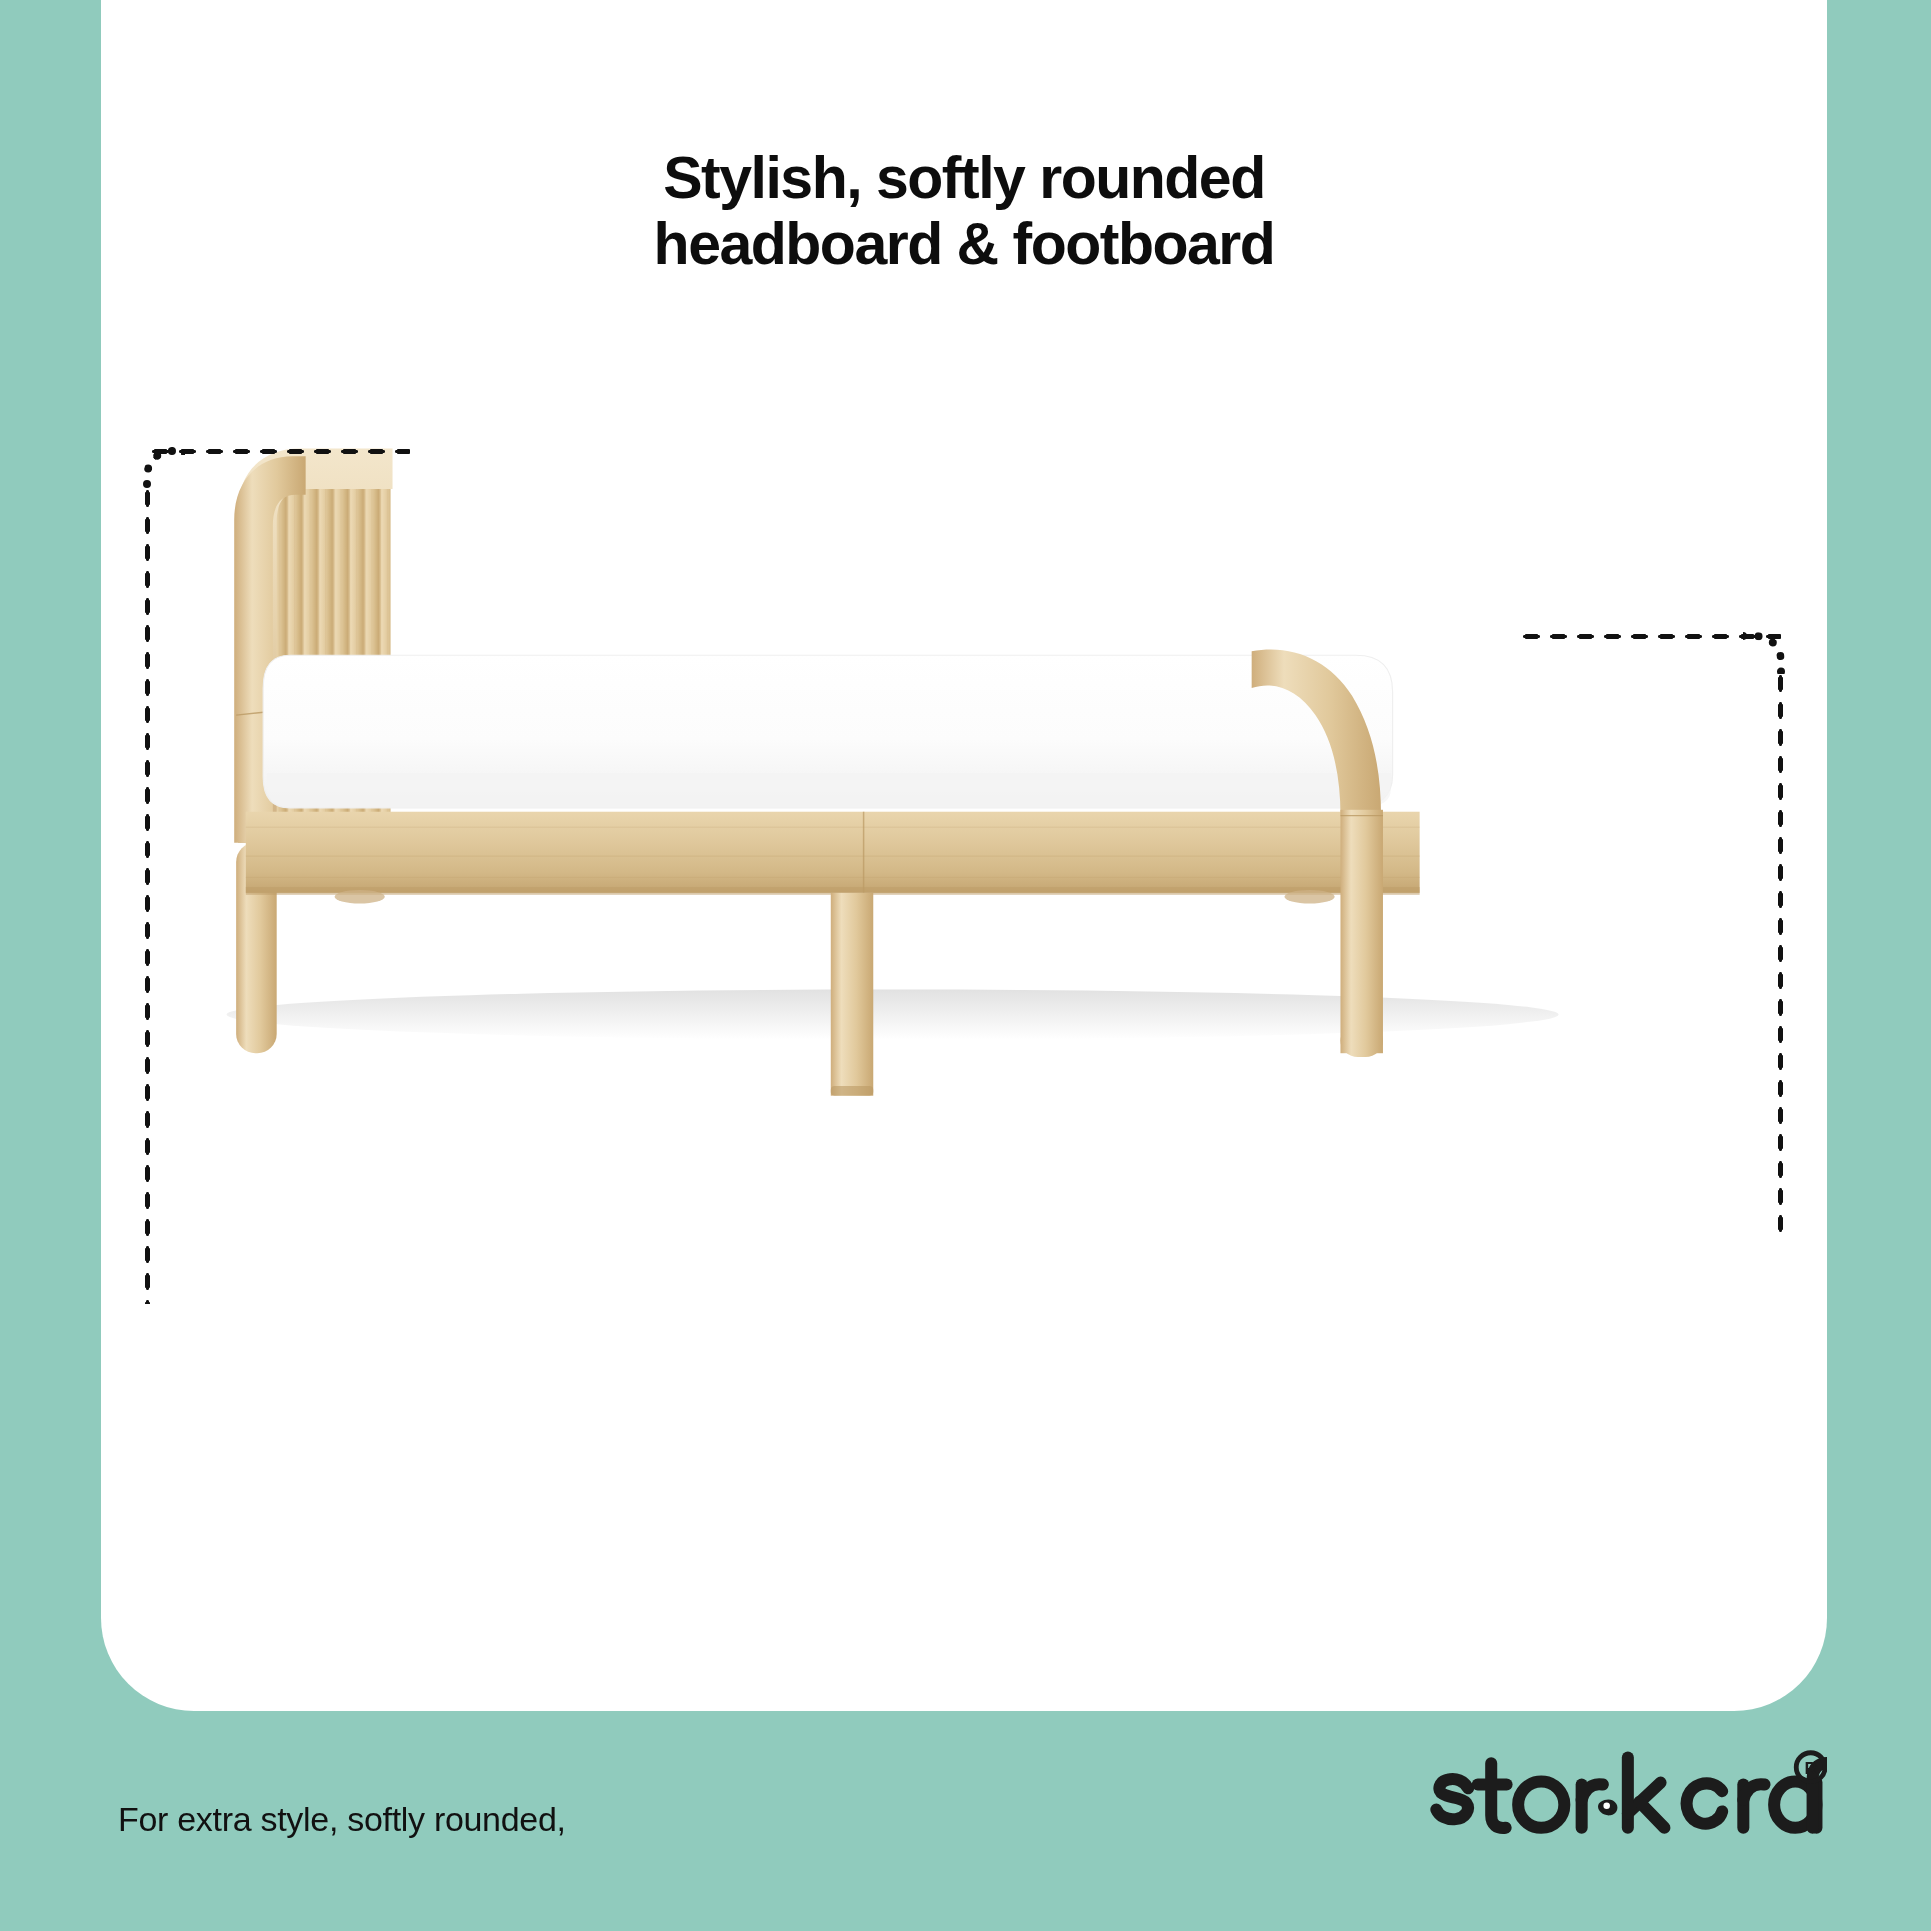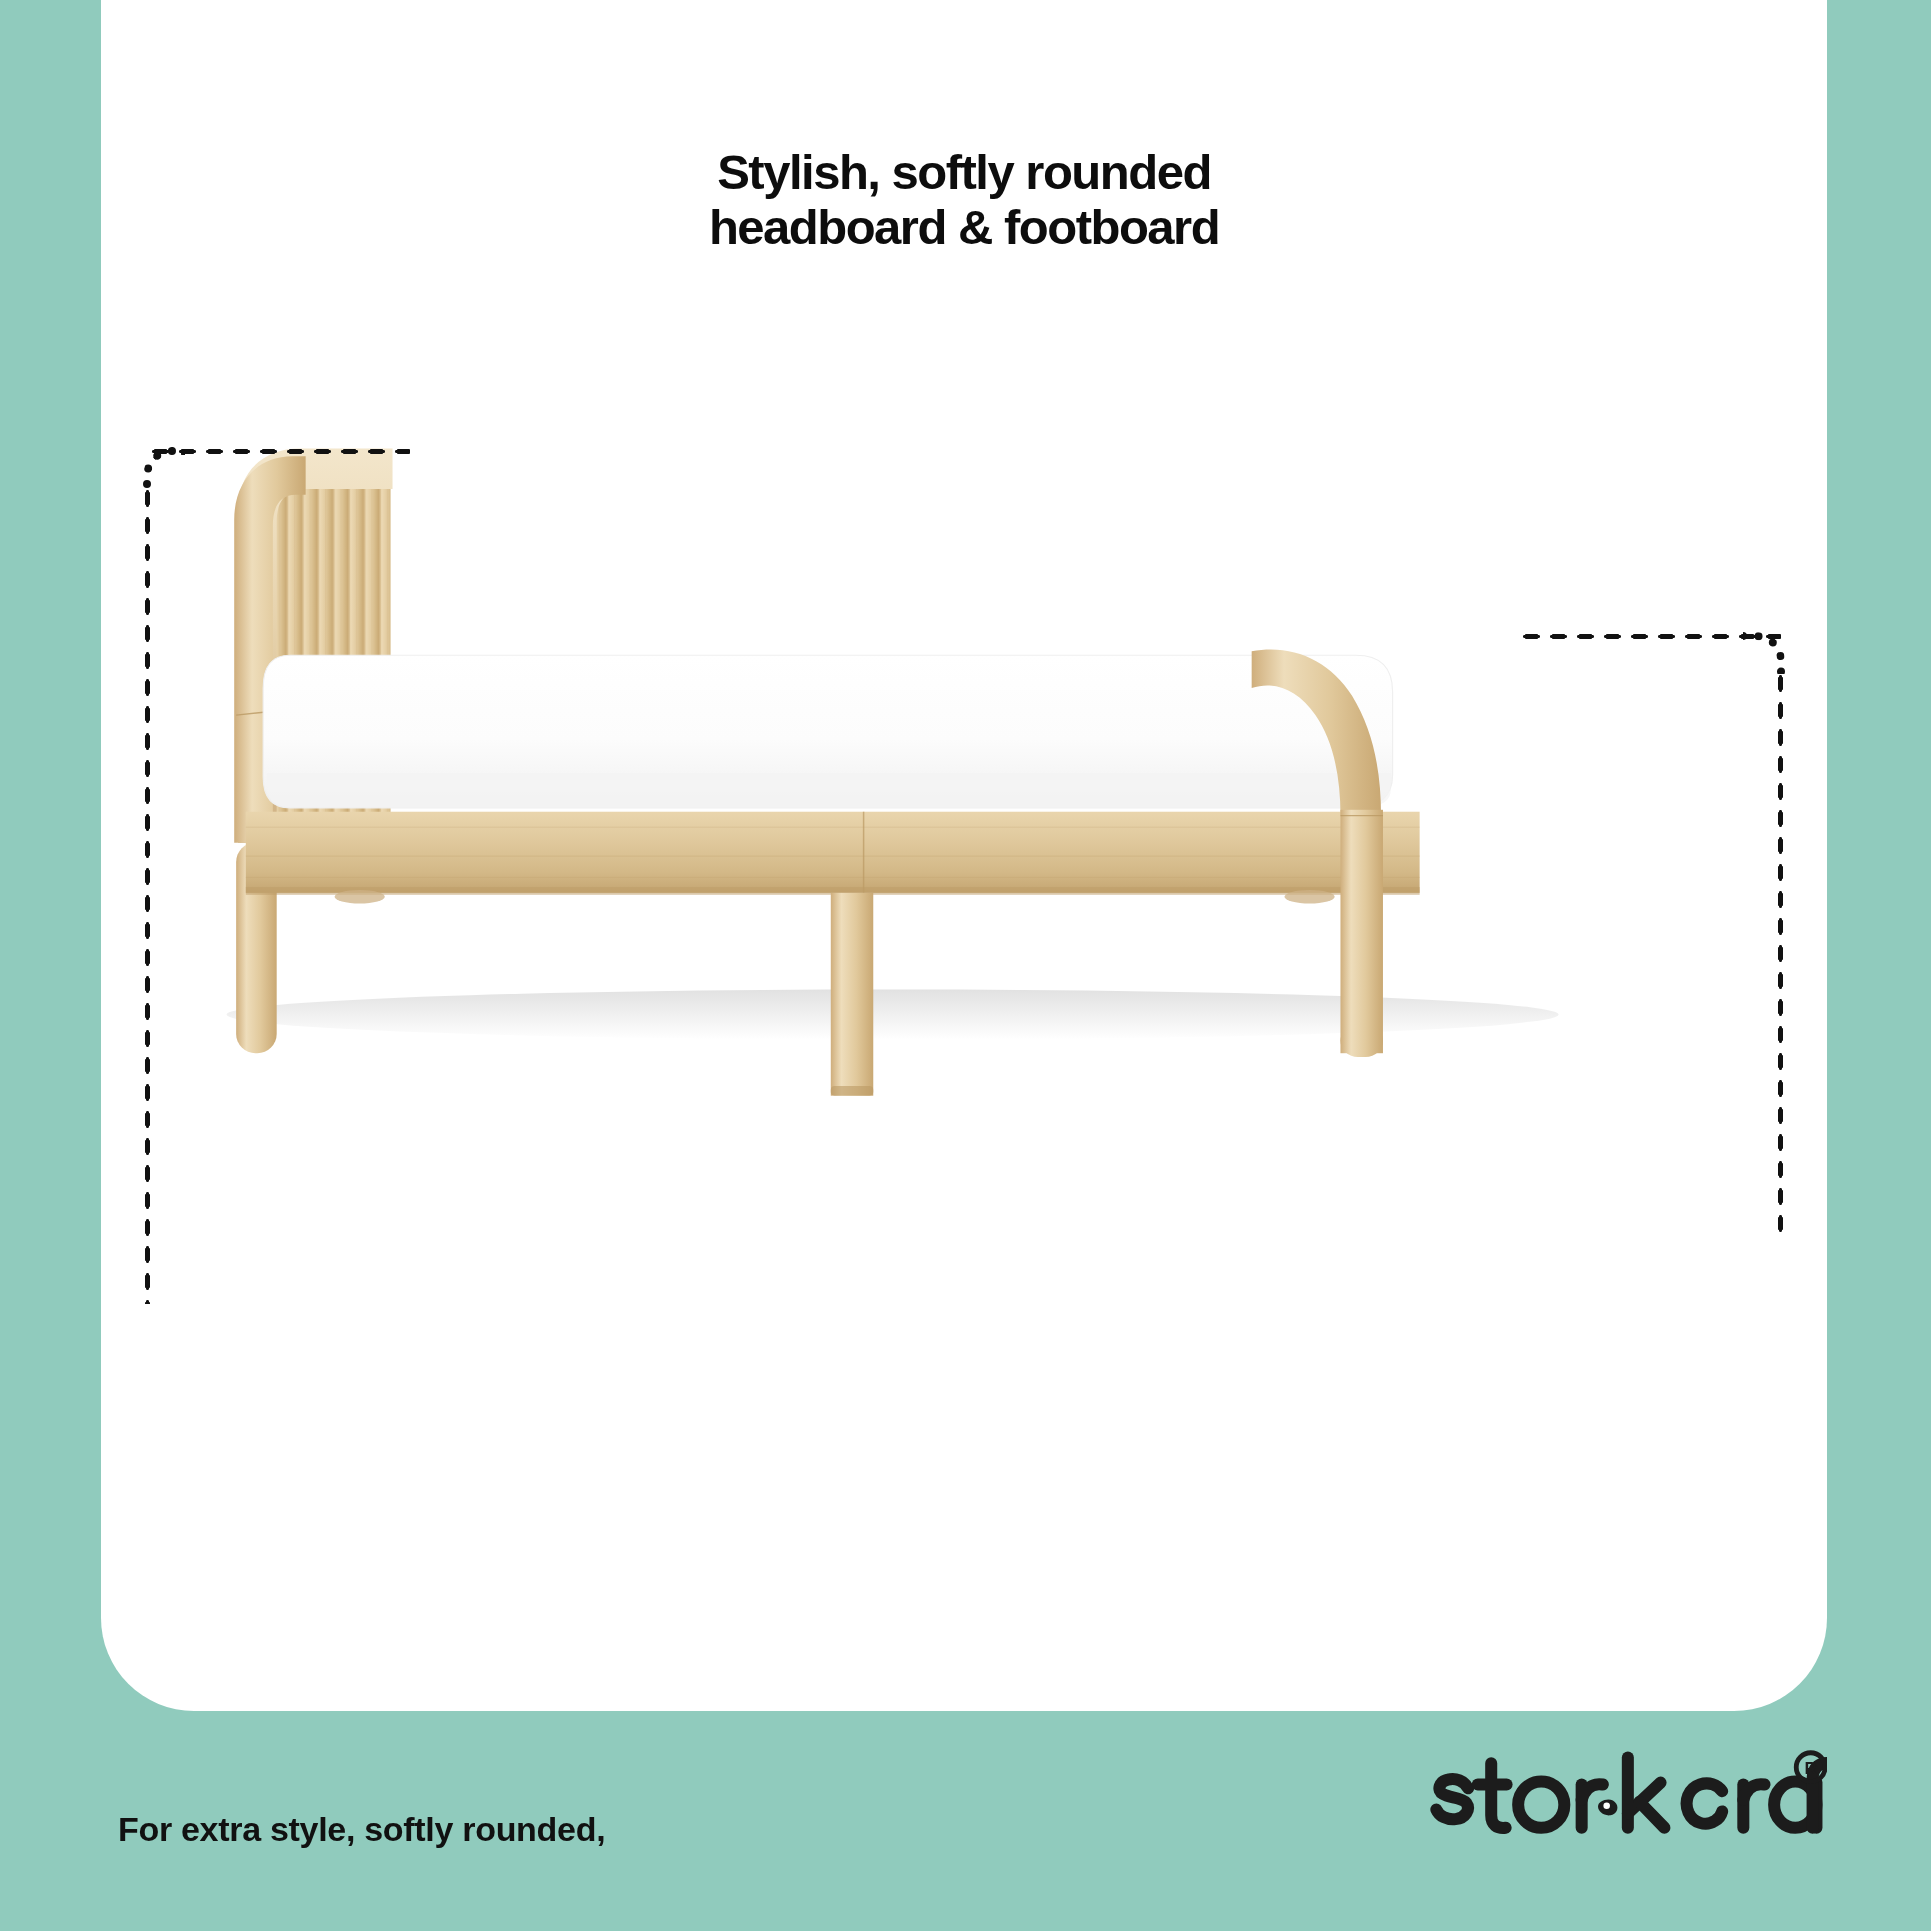--- a/index.html
+++ b/index.html
@@ -19,21 +19,21 @@
     border-radius:0 0 93px 93px;
   }
 
   
   .headline{
     position:absolute;
     left:101px; top:145px; width:1726px;
     text-align:center;
     color:#0d0d0d;
     font-weight:700;
-    font-size:49px;
+    font-size:59px;
     line-height:1.12;
     letter-spacing:-1.5px;
     font-family:"Liberation Sans", sans-serif;
   }
   .headline .l2{ display:block; }
 
   
   .stage{
     position:absolute;
     left:101px; top:406px; width:1726px; height:966px;
@@ -69,23 +69,23 @@
   #bracket-footboard .top    { right:46px; top:41px;  width:263px; }
   #bracket-footboard .corner { right:42px; top:41px;  border-left:0;  border-bottom:0; border-radius:0 29px 0 0; }
   #bracket-footboard .side   { right:42px; top:79px;  height:572px; }
 
   
   .bed{ position:absolute; left:0; top:0; width:100%; height:100%; }
 
   
   .footer-caption{
     position:absolute;
-    left:118px; bottom:79px;
+    left:118px; bottom:89px;
     color:#111;
-    font-weight:700;
+    font-weight:400;
     font-size:34px;
     line-height:1.36;
     letter-spacing:-0.3px;
   }
   .footer-caption span{ display:block; }
 
   .logo{
     position:absolute;
     right:104px; bottom:83px;
     display:flex; align-items:flex-start;

